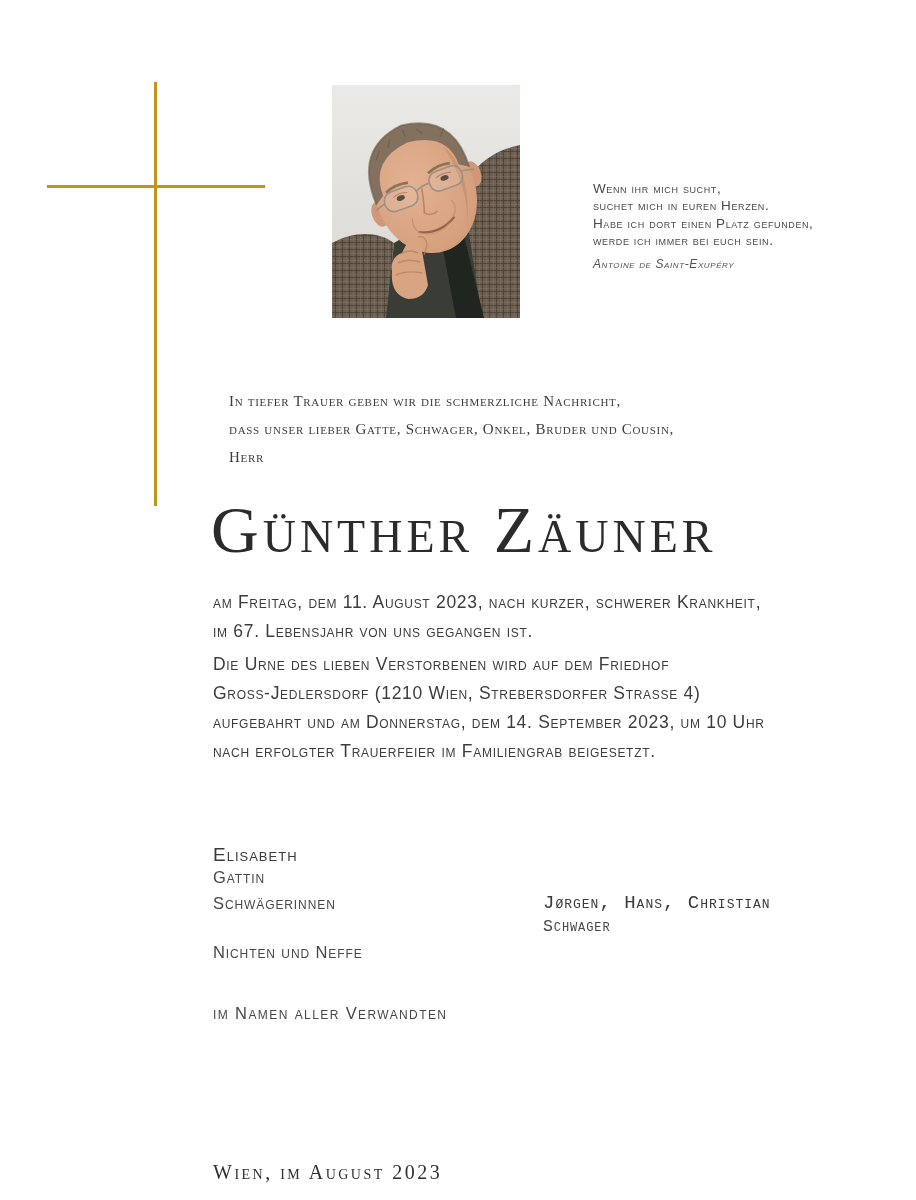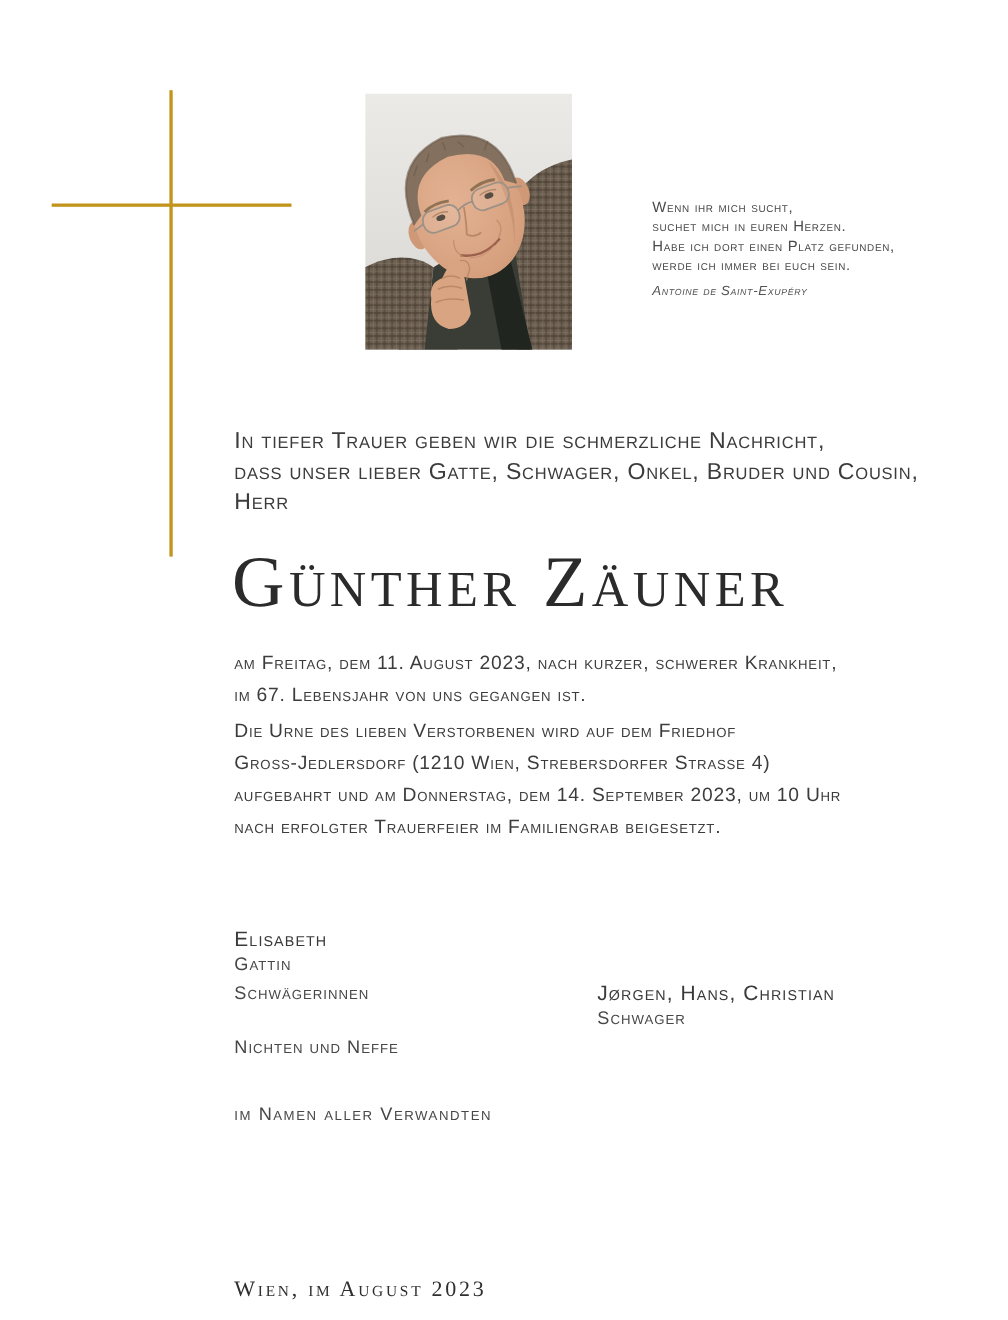--- a/index.html
+++ b/index.html
@@ -17,31 +17,31 @@
   .photo { position:absolute; left:332px; top:85px; width:188px; height:233px; }
   .photo svg { display:block; width:100%; height:100%; }
 
   
   .quote { position:absolute; left:593px; top:180px; font-size:13.5px; line-height:17.4px;
            letter-spacing:0.6px; color:#4a4a4a; }
   .quote .q-line { white-space:nowrap; }
   .quote .q-attr { margin-top:6px; font-size:12px; letter-spacing:0.6px; color:#525252;font-style:italic; }
 
   
-  .intro { position:absolute; left:213px; top:387px; font-size:21px; line-height:28px;
-           letter-spacing:0.7px; }
+  .intro { position:absolute; left:229px; top:387px; font-size:15px; line-height:28px;
+           letter-spacing:0.7px;font-family:Liberation Serif, serif; }
   .intro div, .para div { white-space:nowrap; }
   .deceased-name { position:absolute; left:211px; top:492px; font-family:"Liberation Serif", serif;
            font-variant:small-caps; font-size:66px; letter-spacing:4px; color:#2b2b2b; white-space:nowrap; }
   .para-death  { position:absolute; left:213px; top:588px; font-size:17.5px; line-height:29px; letter-spacing:0.7px; }
   .para-burial { position:absolute; left:213px; top:650px; font-size:17.5px; line-height:29px; letter-spacing:0.7px; }
 
   
   .m-row { position:absolute; left:213px; }
-  .m-row.col2 { left:543px; }
+  .m-row.col2 { left:543px;font-family:Liberation Mono, monospace; }
   .m-names { font-size:19px; line-height:23px; letter-spacing:1px; color:#3a3a3a; white-space:nowrap; }
   .m-rel   { font-size:16.5px; line-height:23px; letter-spacing:0.9px; color:#474747; white-space:nowrap; }
   .row1 { top:843px; } .row2 { top:892px; } .row3 { top:941px; }
   .closing { position:absolute; left:213px; top:1004px; font-size:16.5px; letter-spacing:1.4px; color:#474747; white-space:nowrap; }
 
   
   .place-date { position:absolute; left:213px; top:1161px; font-family:"Liberation Serif", serif;
            font-variant:small-caps; font-size:20px; letter-spacing:2.5px; color:#2f2f2f; white-space:nowrap; }
 </style>
 </head>

